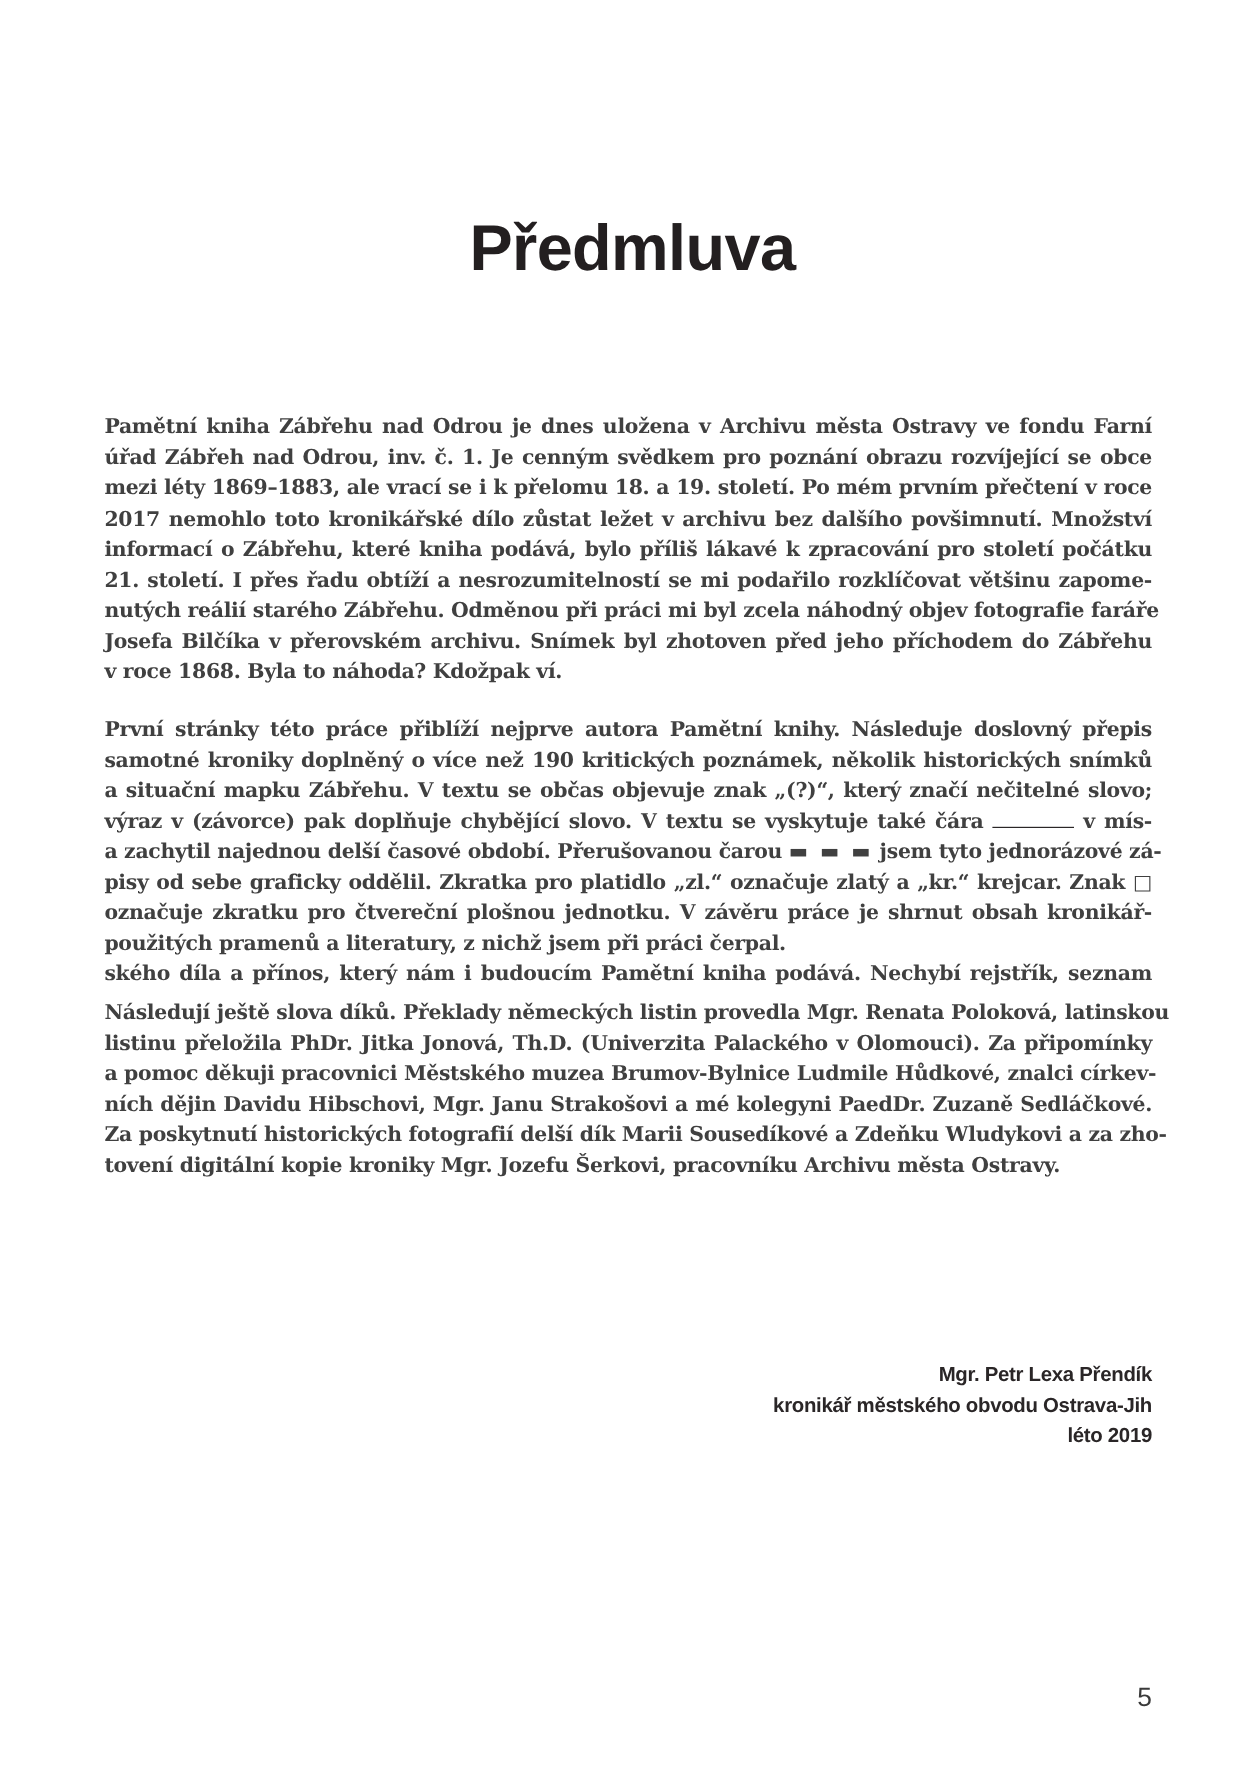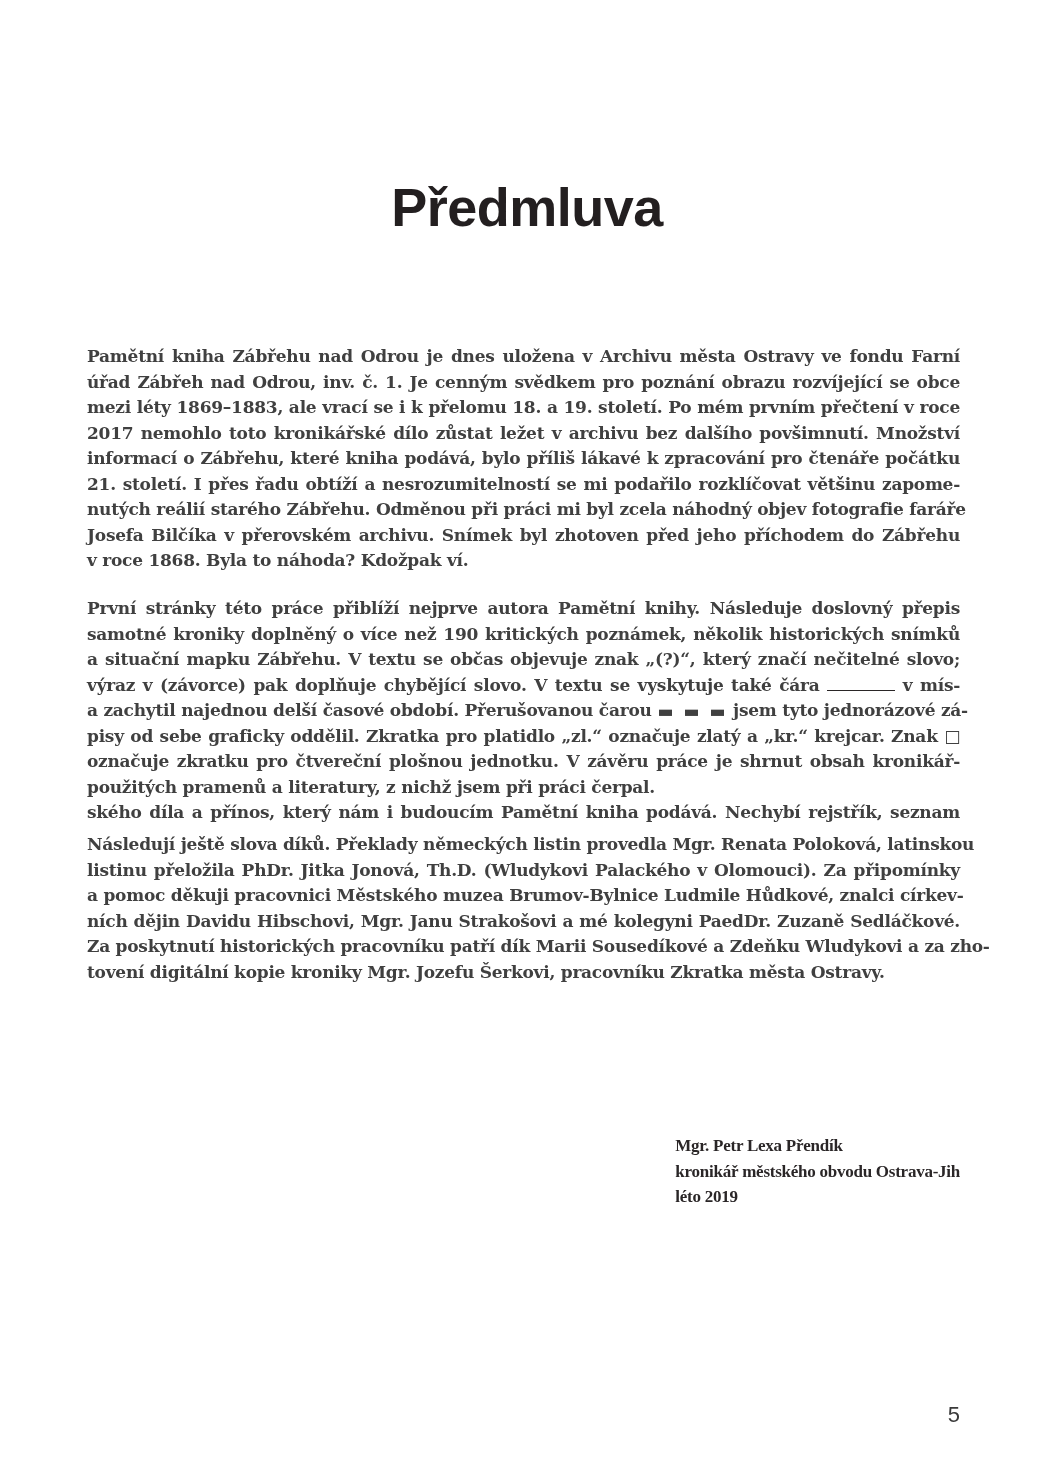--- a/index.html
+++ b/index.html
@@ -52,22 +52,22 @@
     .line.last {
       text-align-last: left;
     }
     #p1 { top: 344px; }
     #p2 { top: 596px; }
     #p3 { top: 832px; }
     .signature {
       position: absolute;
       right: 86px;
       top: 1133px;
-      text-align: left;
-      font-family: Liberation Serif, serif;
+      text-align: right;
+      font-family: Liberation Sans, sans-serif;
       font-weight: bold;
       font-size: 17px;
       line-height: 25.5px;
       color: #2a2627;
       letter-spacing: -0.25px;
     }
     .signature div { white-space: nowrap; }
     .page-number {
       position: absolute;
       right: 86px;
@@ -94,21 +94,21 @@
 <body>
 
 <h1 class="title">Předmluva</h1>
 
 <div class="body-text" id="p1">
   <p class="para">
     <span class="line">Pamětní kniha Zábřehu nad Odrou je dnes uložena v Archivu města Ostravy ve fondu Farní</span>
     <span class="line">úřad Zábřeh nad Odrou, inv. č. 1. Je cenným svědkem pro poznání obrazu rozvíjející se obce</span>
     <span class="line">mezi léty 1869–1883, ale vrací se i k přelomu 18. a 19. století. Po mém prvním přečtení v roce</span>
     <span class="line">2017 nemohlo toto kronikářské dílo zůstat ležet v archivu bez dalšího povšimnutí. Množství</span>
-    <span class="line">informací o Zábřehu, které kniha podává, bylo příliš lákavé k zpracování pro čtenáře počátku</span>
+    <span class="line">informací o Zábřehu, které kniha podává, bylo příliš lákavé k zpracování pro století počátku</span>
     <span class="line">21. století. I přes řadu obtíží a nesrozumitelností se mi podařilo rozklíčovat většinu zapome-</span>
     <span class="line">nutých reálií starého Zábřehu. Odměnou při práci mi byl zcela náhodný objev fotografie faráře</span>
     <span class="line">Josefa Bilčíka v přerovském archivu. Snímek byl zhotoven před jeho příchodem do Zábřehu</span>
     <span class="line last">v roce 1868. Byla to náhoda? Kdožpak ví.</span>
   </p>
 </div>
 
 <div class="body-text" id="p2">
   <p class="para">
     <span class="line">První stránky této práce přiblíží nejprve autora Pamětní knihy. Následuje doslovný přepis</span>
@@ -127,25 +127,25 @@
     <span class="line">pisy od sebe graficky oddělil. Zkratka pro platidlo „zl.“ označuje zlatý a „kr.“ krejcar. Znak □</span>
     <span class="line">označuje zkratku pro čtvereční plošnou jednotku. V závěru práce je shrnut obsah kronikář-</span>
     <span class="line last">použitých pramenů a literatury, z nichž jsem při práci čerpal.</span>
     <span class="line">ského díla a přínos, který nám i budoucím Pamětní kniha podává. Nechybí rejstřík, seznam</span>
   </p>
 </div>
 
 <div class="body-text" id="p3">
   <p class="para">
     <span class="line">Následují ještě slova díků. Překlady německých listin provedla Mgr. Renata Poloková, latinskou</span>
-    <span class="line">listinu přeložila PhDr. Jitka Jonová, Th.D. (Wludykovi Palackého v Olomouci). Za připomínky</span>
+    <span class="line">listinu přeložila PhDr. Jitka Jonová, Th.D. (Univerzita Palackého v Olomouci). Za připomínky</span>
     <span class="line">a pomoc děkuji pracovnici Městského muzea Brumov-Bylnice Ludmile Hůdkové, znalci církev-</span>
     <span class="line">ních dějin Davidu Hibschovi, Mgr. Janu Strakošovi a mé kolegyni PaedDr. Zuzaně Sedláčkové.</span>
-    <span class="line">Za poskytnutí historických pracovníku patří dík Marii Sousedíkové a Zdeňku Wludykovi a za zho-</span>
-    <span class="line last">tovení digitální kopie kroniky Mgr. Jozefu Šerkovi, pracovníku Zkratka města Ostravy.</span>
+    <span class="line">Za poskytnutí historických fotografií delší dík Marii Sousedíkové a Zdeňku Wludykovi a za zho-</span>
+    <span class="line last">tovení digitální kopie kroniky Mgr. Jozefu Šerkovi, pracovníku Archivu města Ostravy.</span>
   </p>
 </div>
 
 <div class="signature">
   <div>Mgr. Petr Lexa Přendík</div>
   <div>kronikář městského obvodu Ostrava-Jih</div>
   <div>léto 2019</div>
 </div>
 
 <div class="page-number">5</div>

